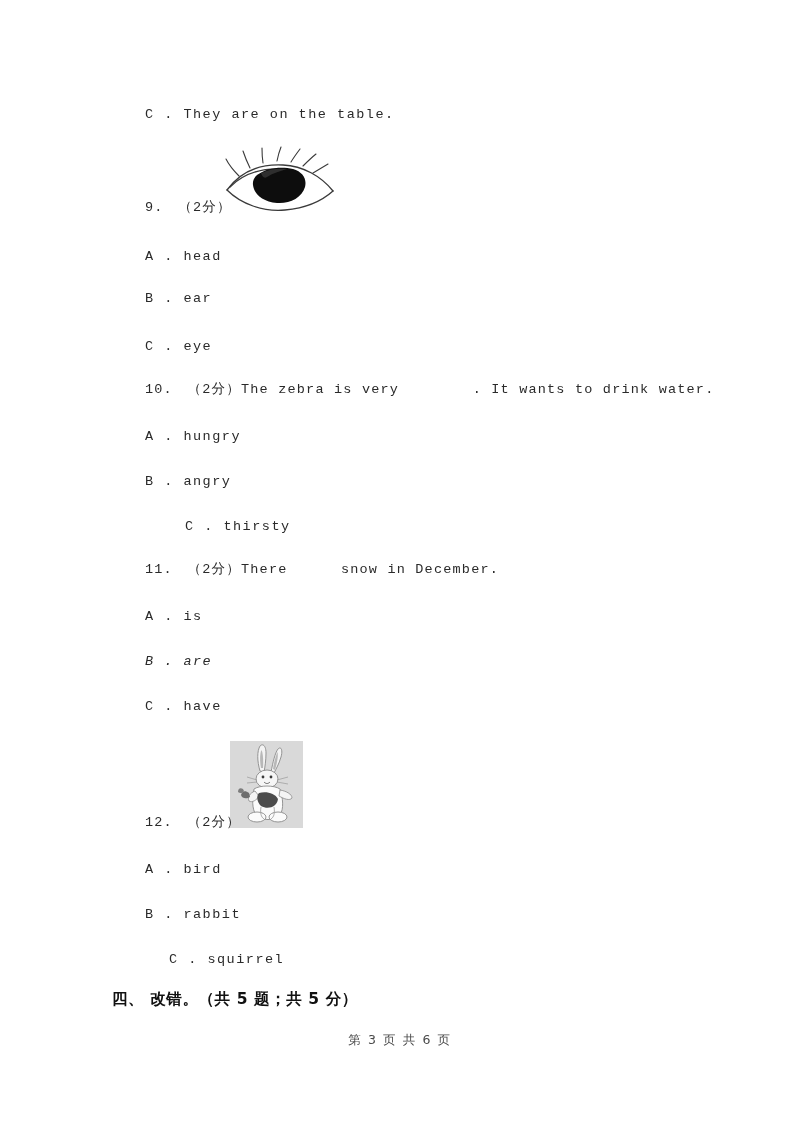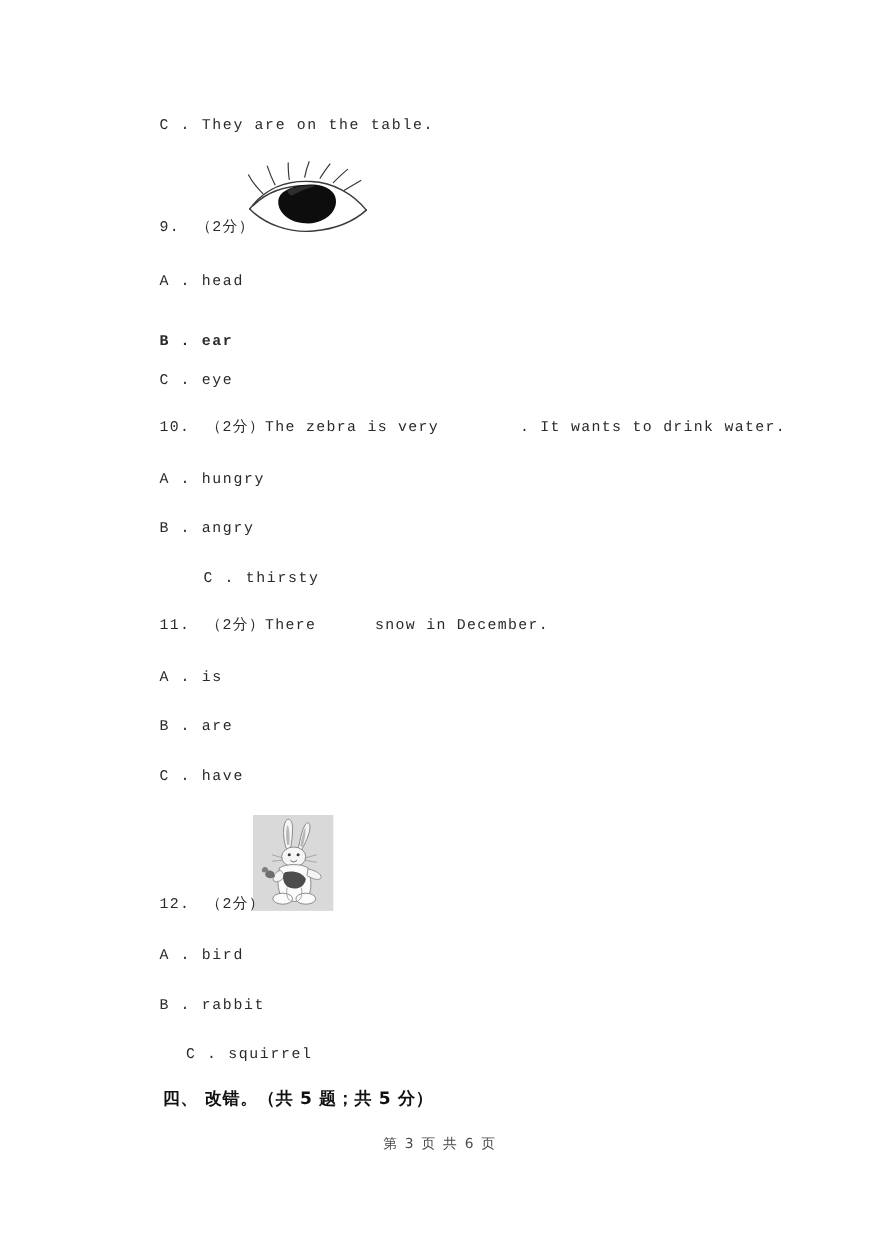--- a/index.html
+++ b/index.html
@@ -70,21 +70,20 @@
   .section-heading {
     position: absolute;
     left: 112px;
     top: 989px;
     font-family: "DejaVu Sans", "Liberation Sans", sans-serif;
     font-size: 15.5px;
     font-weight: bold;
     color: #111111;
     letter-spacing: 0.6px;
     white-space: pre;
-    margin-left: 36px;
   }
 
   
   .footer {
     position: absolute;
     left: 0;
     top: 1032px;
     width: 800px;
     text-align: center;
     font-family: "DejaVu Sans", "Liberation Sans", sans-serif;
@@ -121,33 +120,33 @@
       </g>
 
       <path d="M36 29 C45 22 60 20 72 23 C82 26 86 33 84 41 C81 52 68 58 56 57 C42 56 33 48 32 39 C31.5 35 33 31.5 36 29 Z" fill="#0d0d0d"></path>
       <path d="M40 27 C48 23 58 22 66 23 C60 25 52 27 46 31 C43 33 41 30 40 27 Z" fill="#2e2e2e"></path>
     </svg>
   </div>
 
   <div class="line qline" style="top:200px;">9.　（2分）</div>
 
   <div class="line opt" style="top:249px;">A . head</div>
-  <div class="line opt" style="top:304px;font-weight:bold;">B . ear</div>
+  <div class="line opt" style="top:291px;">B . ear</div>
   <div class="line opt" style="top:339px;">C . eye</div>
 
   <div class="line qline" style="top:382px;">10.　（2分）The zebra is very　　　　　. It wants to drink water.</div>
 
   <div class="line opt" style="top:429px;">A . hungry</div>
   <div class="line opt" style="top:474px;">B . angry</div>
   <div class="line opt" style="top:519px;margin-left:40px;">C . thirsty</div>
 
   <div class="line qline" style="top:562px;">11.　（2分）There　　　 snow in December.</div>
 
   <div class="line opt" style="top:609px;">A . is</div>
-  <div class="line opt" style="top:654px;">B . are</div>
+  <div class="line opt" style="top:654px;font-style:italic;">B . are</div>
   <div class="line opt" style="top:699px;">C . have</div>
 
   <div class="rabbit-figure">
     <svg width="73" height="87" viewBox="0 0 73 87" xmlns="http://www.w3.org/2000/svg">
       <rect x="0" y="0" width="73" height="87" fill="#d9d9d9"></rect>
 
       <path d="M30 30 C27 20 27 10 30 5 C33 2 36 5 36 12 C36 19 35 26 34 31 Z" fill="#f4f4f4" stroke="#8a8a8a" stroke-width="0.9"></path>
       <path d="M41 31 C43 21 45 12 48 8 C51 5 53 9 51 16 C49 23 46 28 44 32 Z" fill="#f4f4f4" stroke="#8a8a8a" stroke-width="0.9"></path>
       <path d="M31 27 C29.5 19 30 12 31.5 9 C33 12 33.5 19 33 27 Z" fill="#b8b8b8"></path>
       <path d="M43 28 C44 21 46 14 47.5 11 C48.5 15 47 22 45 29 Z" fill="#b8b8b8"></path>

